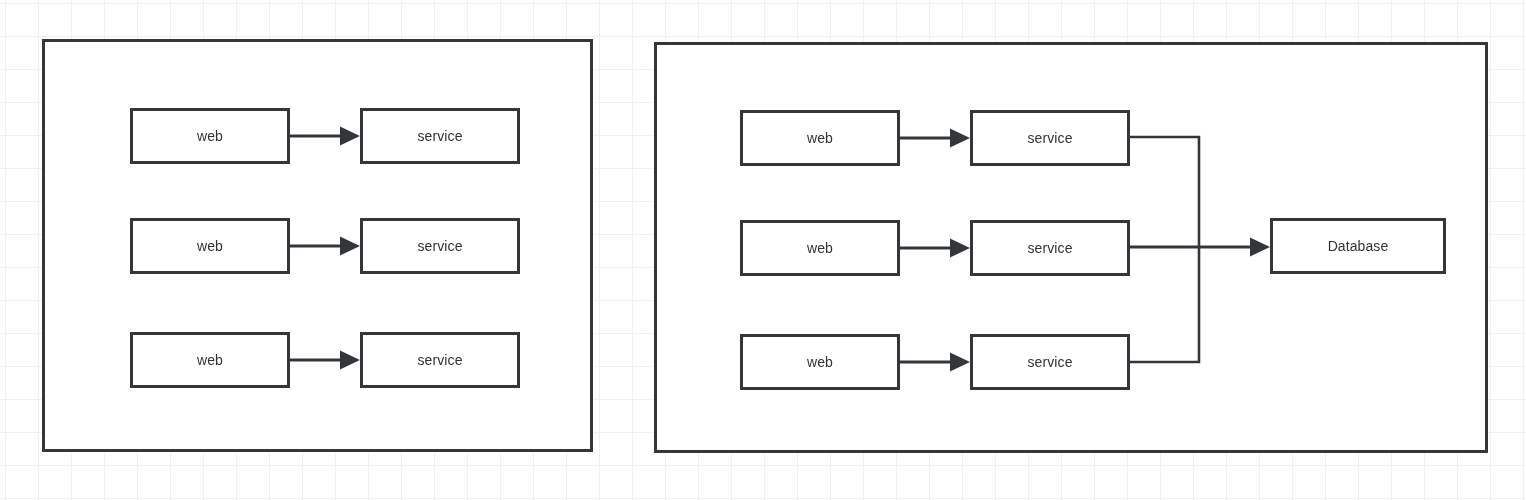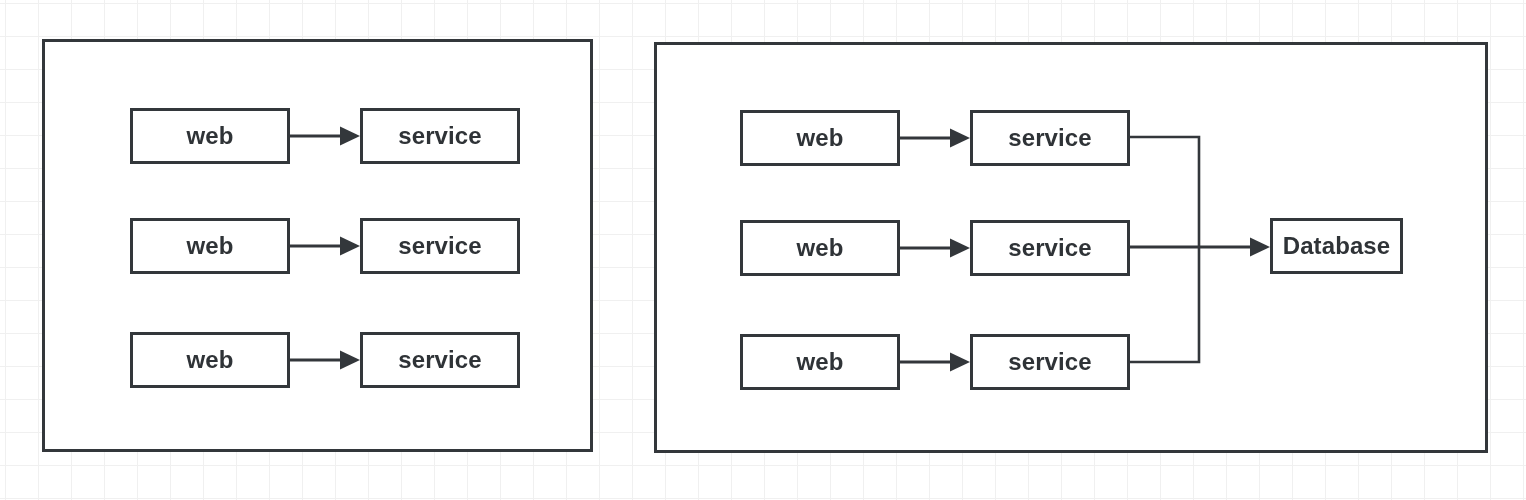--- a/index.html
+++ b/index.html
@@ -35,25 +35,24 @@
 
   .node {
     position: absolute;
     box-sizing: border-box;
     background: #ffffff;
     border: 3px solid #33373b;
     display: flex;
     align-items: center;
     justify-content: center;
     color: #2f3337;
-    font-size: 24px;
+    font-size: 14px;
     line-height: 1;
     letter-spacing: 0.1px;
     font-family: "Liberation Sans", sans-serif;
-    font-weight: bold;
   }
 
   .node-label {
     display: block;
     pointer-events: none;
   }
 
   svg.edges {
     position: absolute;
     left: 0;
@@ -139,18 +138,18 @@
       </div>
       <div class="node" style="left: 970px; top: 220px; width: 160px; height: 56px;">
         <span class="node-label">service</span>
       </div>
       <div class="node" style="left: 740px; top: 334px; width: 160px; height: 56px;">
         <span class="node-label">web</span>
       </div>
       <div class="node" style="left: 970px; top: 334px; width: 160px; height: 56px;">
         <span class="node-label">service</span>
       </div>
-      <div class="node" style="left: 1270px; top: 218px; width: 133px; height: 56px;">
+      <div class="node" style="left: 1270px; top: 218px; width: 176px; height: 56px;">
         <span class="node-label">Database</span>
       </div>
     </div>
 
 </div>
 
 </body></html>

